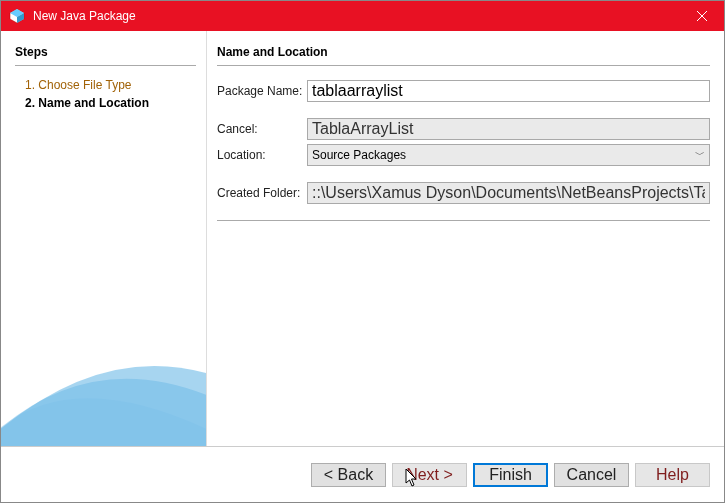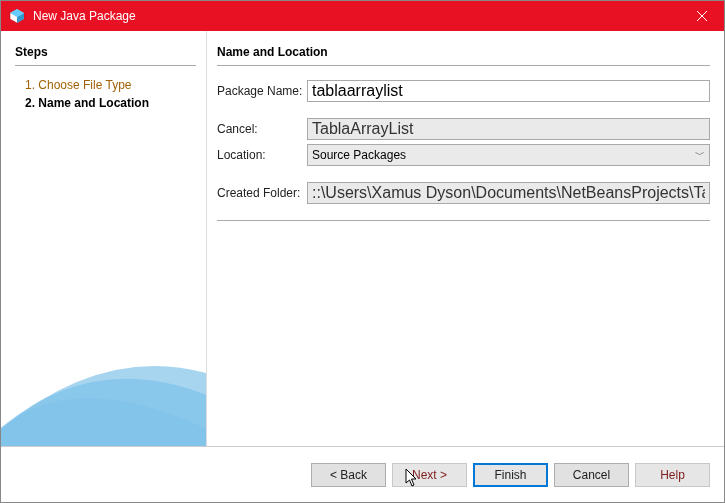--- a/index.html
+++ b/index.html
@@ -22,21 +22,21 @@
   .form-panel .hr2 { border-top: 1px solid #aaa; margin-top: 16px; }
   .row { display:flex; align-items:center; margin-bottom: 4px; }
   .row label { width: 90px; color:#222; }
   .row .field { flex:1; }
   input[type=text] { width:100%; height:22px; border:1px solid #a9a9a9; background:#fff; padding: 2px 4px; font-family:inherit; font-size:16px; }
   input[readonly] { background:#eaeaea; color:#333; }
   .select { width:100%; height:22px; border:1px solid #a9a9a9; background:#eaeaea; display:flex; align-items:center; padding:0 4px; justify-content:space-between; }
   .select .chev { font-size:10px; color:#555; }
   .gap { height: 12px; }
   .button-bar { height: 56px; border-top: 1px solid #ccc; display:flex; justify-content:flex-end; align-items:center; padding: 0 14px; gap: 6px; background:#fff; }
-  .btn { min-width: 75px; height: 24px; border:1px solid #adadad; background:#e1e1e1; font-family:inherit; font-size:12px; color:#222; padding: 0 10px; }
+  .btn { min-width: 75px; height: 24px; border:1px solid #adadad; background:#e1e1e1; font-family:inherit; font-size:16px; color:#222; padding: 0 10px; }
   .btn.disabled { color:#7f1d1d; background:#e6e6e6; border-color:#c8c8c8; }
   .btn.primary { border:2px solid #0078d7; background:#e5e5e5; padding: 0 9px; height:24px; }
   .cursor { position:absolute; width:16px; height:20px; pointer-events:none; }
 </style>
 </head>
 <body>
 
 <div class="titlebar">
   <span class="icon">
     <svg viewBox="0 0 16 16" width="16" height="16">

